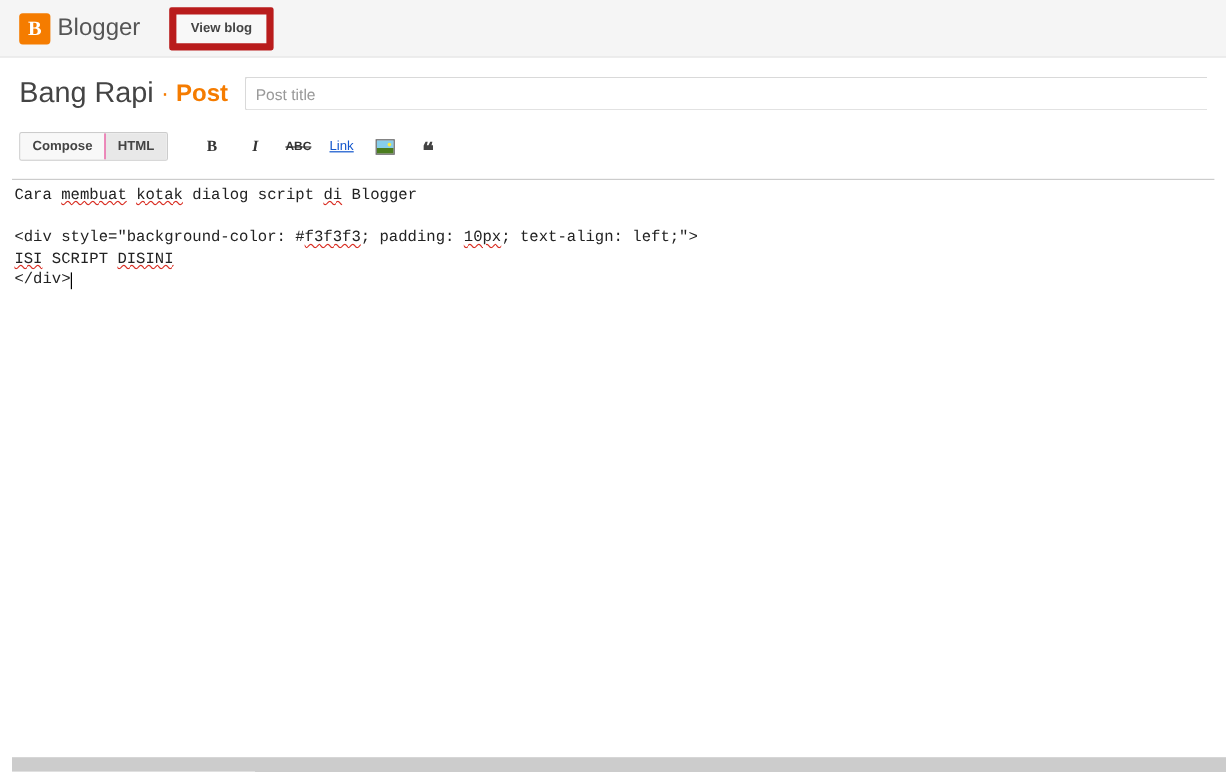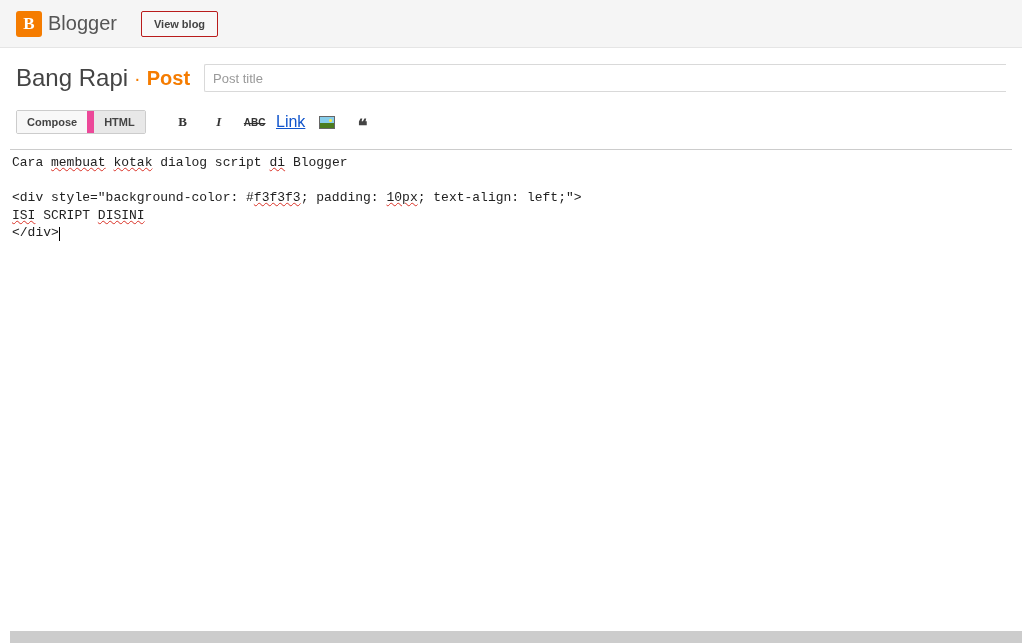--- a/index.html
+++ b/index.html
@@ -28,21 +28,21 @@
       font-family: Georgia, serif;
     }
     .brand-text {
       font-size: 20px;
       color: #555;
       font-weight: 500;
       margin-right: 18px;
     }
     .view-blog-btn {
       background: #f8f8f8;
-      border: 1px solid #b91c1c;
+      border: 6px solid #b91c1c;
       border-radius: 2px;
       padding: 6px 12px;
       font-size: 11px;
       font-weight: bold;
       color: #444;
       cursor: pointer;
     }
     
     .title-row {
       display: flex;
@@ -96,38 +96,38 @@
       background: #f8f8f8;
       border: none;
       padding: 5px 10px;
       font-size: 11px;
       font-weight: bold;
       color: #444;
       cursor: pointer;
     }
     .mode-btn.active {
       background: #e8e8e8;
-      border-left: 7px solid #ec4899;
+      border-left: 1px solid #ec4899;
     }
     .mode-btn:first-child { border-left: none; }
     
     .fmt-btn {
       width: 26px;
       height: 24px;
       display: flex;
       align-items: center;
       justify-content: center;
       cursor: pointer;
       font-size: 13px;
       color: #333;
     }
     .fmt-bold { font-weight: bold; font-family: Georgia, serif; }
     .fmt-italic { font-style: italic; font-family: Georgia, serif; font-weight: bold; }
     .fmt-strike { text-decoration: line-through; font-size: 10px; font-weight: bold; }
-    .fmt-link { color: #1155cc; text-decoration: underline; font-size: 16px; font-weight: 500; padding: 0 4px; }
+    .fmt-link { color: #1155cc; text-decoration: underline; font-size: 11px; font-weight: 500; padding: 0 4px; }
     .fmt-image {
       width: 16px;
       height: 13px;
       background: linear-gradient(to bottom, #87ceeb 0%, #87ceeb 55%, #4a7c1e 55%, #4a7c1e 100%);
       border: 1px solid #666;
       position: relative;
     }
     .fmt-image::after {
       content: '';
       position: absolute;

